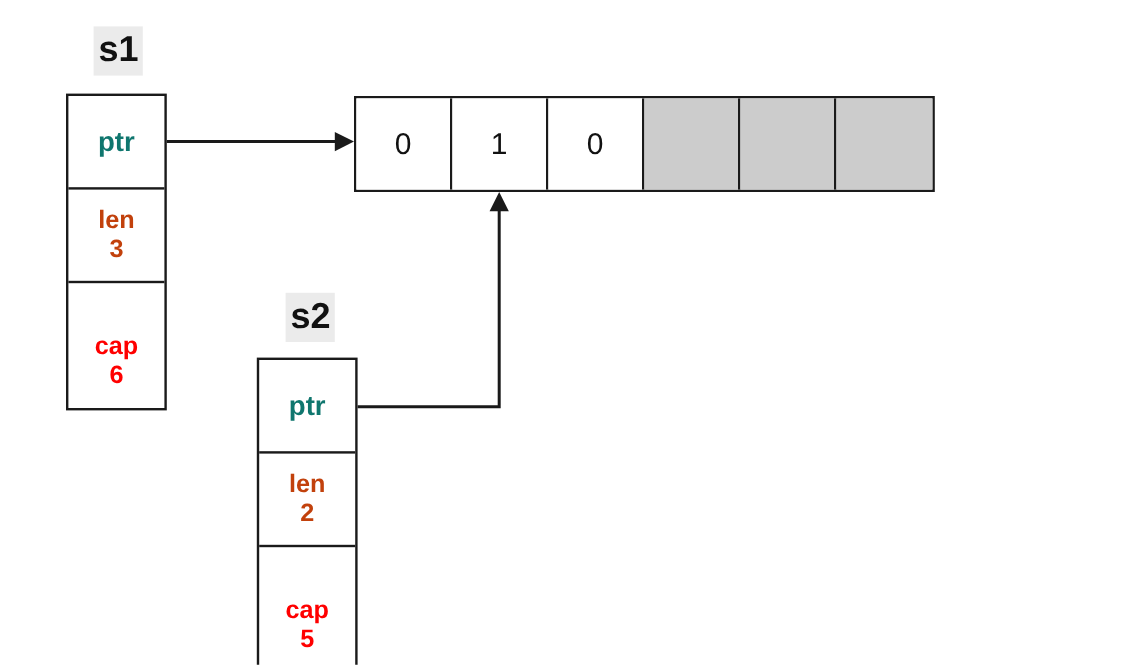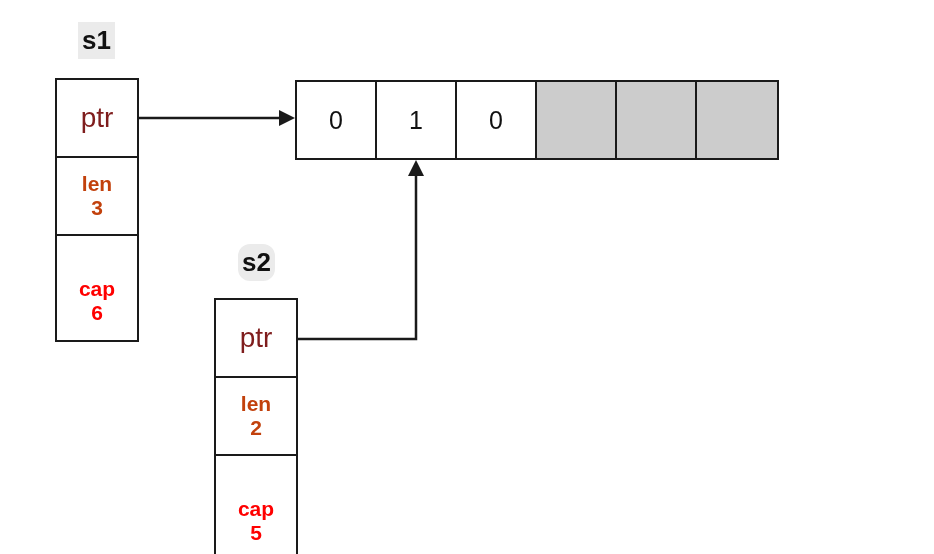--- a/index.html
+++ b/index.html
@@ -15,49 +15,49 @@
     background: #ffffff;
     overflow: hidden;
   }
 
   
   .slice-label {
     position: absolute;
     background: #ebebeb;
     color: #111111;
     font-weight: bold;
-    font-size: 26px;
+    font-size: 30px;
     line-height: 1;
     padding: 5px 4px 6px 4px;
   }
   #s1-label { left: 78px; top: 22px; }
-  #s2-label { left: 238px; top: 244px; border-radius: 12px; }
+  #s2-label { left: 238px; top: 244px; }
 
   
   .struct {
     position: absolute;
     width: 84px;
     border: 2px solid #1a1a1a;
     background: #ffffff;
   }
   #s1-struct { left: 55px; top: 78px; }
   #s2-struct { left: 214px; top: 298px; }
   .struct .cell {
     height: 78px;
     display: flex;
     flex-direction: column;
     align-items: center;
     justify-content: center;
     border-bottom: 2px solid #1a1a1a;
   }
   .struct .cell:last-child { border-bottom: none; height: 78px; margin-top: 26px; }
   .ptr-text {
-    font-weight: normal;
-    font-size: 28px;
-    color: #7f1d1d;
+    font-weight: bold;
+    font-size: 23px;
+    color: #0f766e;
   }
   .fname, .fval {
     font-weight: bold;
     font-size: 21px;
     line-height: 1.15;
   }
   .len-cell .fname, .len-cell .fval { color: #c2410c; }
   .cap-cell .fname, .cap-cell .fval { color: #ff0000; }
 
   

